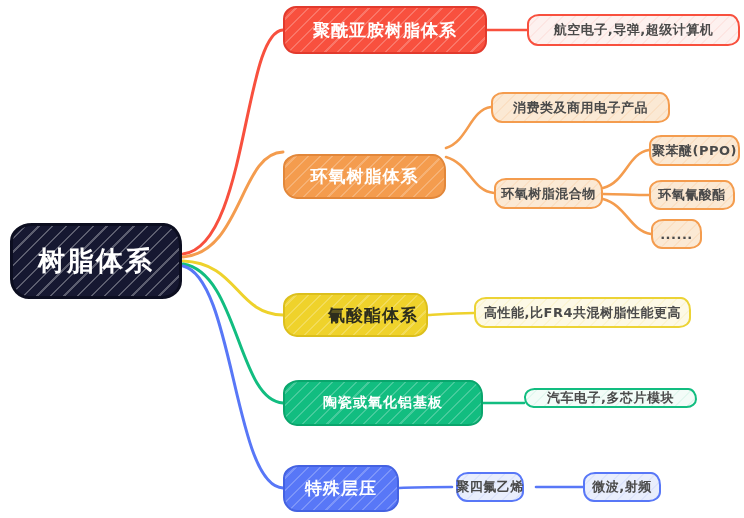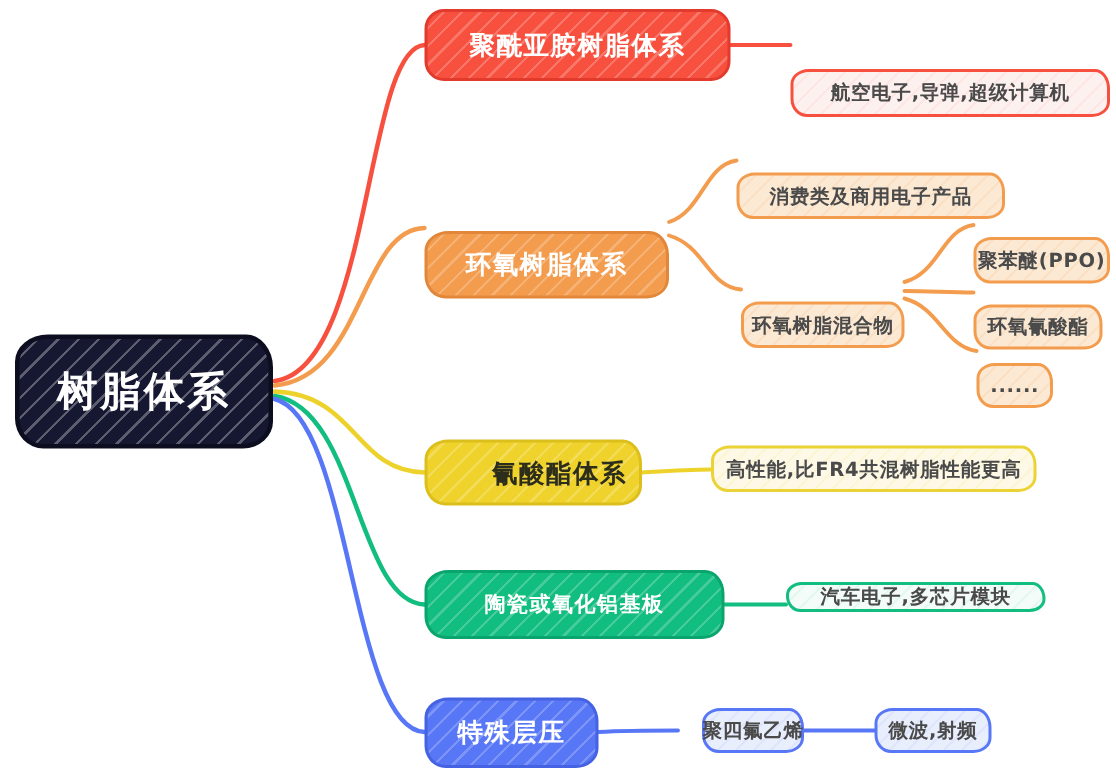--- a/index.html
+++ b/index.html
@@ -41,23 +41,23 @@
   .b-yellow{background-color:#efd22b;border:2px solid #dcbf1c;font-size:17px;color:#2d2d1c;padding-left:35px;}
   .b-green {background-color:#12bd80;border:2px solid #0aa56c;font-size:14px;}
   .b-blue  {background-color:#5877f7;border:2px solid #4462e2;font-size:17px;}
 
   
   .leaf{
     font-size:13px;color:#4a4a4a;font-weight:bold;letter-spacing:0.5px;
     border-radius:12px 10px 12px 11px / 10px 13px 10px 12px;
   }
   .l-red   {border:2.4px solid #f8503e;background-color:#fdf1ef;
-            background-image:repeating-linear-gradient(135deg,rgba(248,80,62,0) 0 7px,rgba(248,80,62,0.07) 7px 8.4px);margin-top:32px;}
+            background-image:repeating-linear-gradient(135deg,rgba(248,80,62,0) 0 7px,rgba(248,80,62,0.07) 7px 8.4px);}
   .l-orange{border:2.4px solid #f49c4e;background-color:#fbe9d4;
-            background-image:repeating-linear-gradient(135deg,rgba(244,156,78,0) 0 7px,rgba(244,156,78,0.12) 7px 8.4px);margin-top:23px;}
+            background-image:repeating-linear-gradient(135deg,rgba(244,156,78,0) 0 7px,rgba(244,156,78,0.12) 7px 8.4px);}
   .l-yellow{border:2.4px solid #ecd335;background-color:#fdf9e6;
             background-image:repeating-linear-gradient(135deg,rgba(236,211,53,0) 0 7px,rgba(236,211,53,0.10) 7px 8.4px);text-align:center;}
   .l-green {border:2.4px solid #12bd80;background-color:#f3fcf8;
             background-image:repeating-linear-gradient(135deg,rgba(18,189,128,0) 0 7px,rgba(18,189,128,0.07) 7px 8.4px);}
   .l-blue  {border:2.4px solid #5877f7;background-color:#e9eefc;
             background-image:repeating-linear-gradient(135deg,rgba(88,119,247,0) 0 7px,rgba(88,119,247,0.08) 7px 8.4px);}
 
   
   #n-root    {left:10px; top:223px;width:172px;height:76px;}
   #n-red     {left:283px;top:6px;  width:204px;height:48px;border-radius:13px;}
@@ -66,21 +66,21 @@
   #n-or-l1   {left:491px;top:92px; width:179px;height:31px;}
   #n-or-mix  {left:494px;top:178px;width:109px;height:31px;}
   #n-or-ppo  {left:649px;top:135px;width:91px; height:31px;}
   #n-or-cya  {left:649px;top:180px;width:86px; height:30px;}
   #n-or-dots {left:651px;top:219px;width:51px; height:30px;}
   #n-yellow  {left:283px;top:293px;width:145px;height:44px;}
   #n-ye-l1   {left:474px;top:297px;width:217px;height:31px;}
   #n-green   {left:283px;top:380px;width:200px;height:46px;}
   #n-gr-l1   {left:524px;top:388px;width:173px;height:20px;}
   #n-blue    {left:283px;top:465px;width:116px;height:47px;}
-  #n-bl-l1   {left:468px;top:472px;width:68px; height:30px;}
+  #n-bl-l1   {left:456px;top:472px;width:68px; height:30px;}
   #n-bl-l2   {left:583px;top:472px;width:78px; height:30px;}
 </style>
 </head>
 <body>
 
 <div id="canvas">
 
   <svg id="edges" width="744" height="518" viewBox="0 0 744 518">
 
     <path class="e-root e-red" d="M 183 254 C 248 246, 243 32, 283 30"></path>

